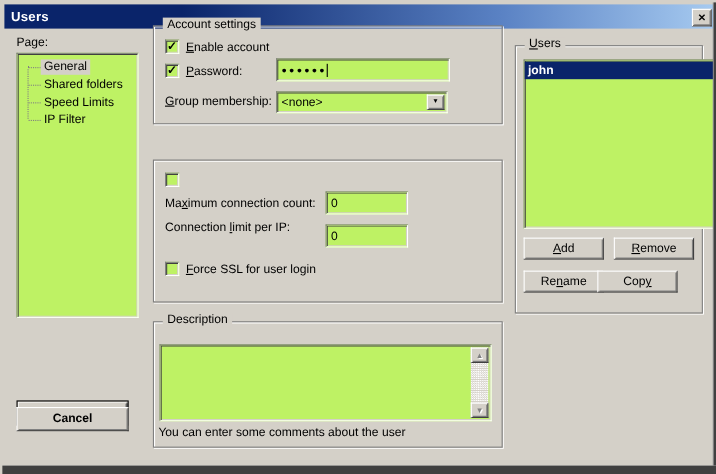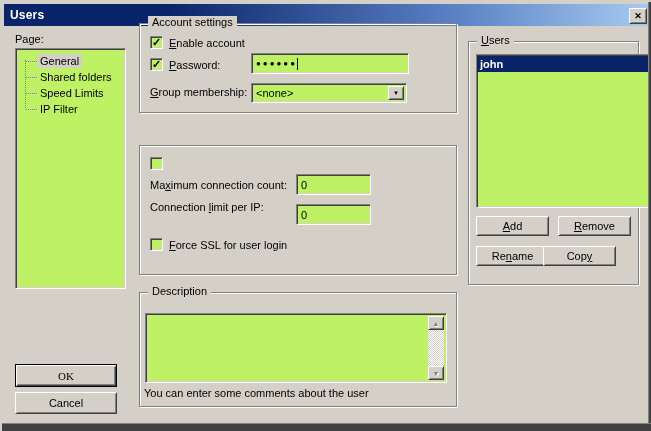--- a/index.html
+++ b/index.html
@@ -217,19 +217,19 @@
       <span><span>Re</span><span class="mn">n</span><span>ame</span></span>
     </div>
     <div class="btn raised" style="position:absolute; left:74px; top:204px; width:73px; height:20px;">
       <span><span>Cop</span><span class="mn">y</span><span></span></span>
     </div>
   </div>
 
   <div class="btn btn-default" style="position:absolute; left:13px; top:362px; width:102px; height:23px;">
     <span>OK</span>
   </div>
-  <div class="btn raised" style="position:absolute; left:13px; top:390px; width:102px; height:22px;">
+  <div class="btn raised" style="position:absolute; left:13px; top:368px; width:102px; height:22px;font-weight:bold;">
     <span>Cancel</span>
   </div>
 
   <div class="edge-right"></div>
   <div class="edge-bottom"></div>
 </div>
 
 </body></html>

